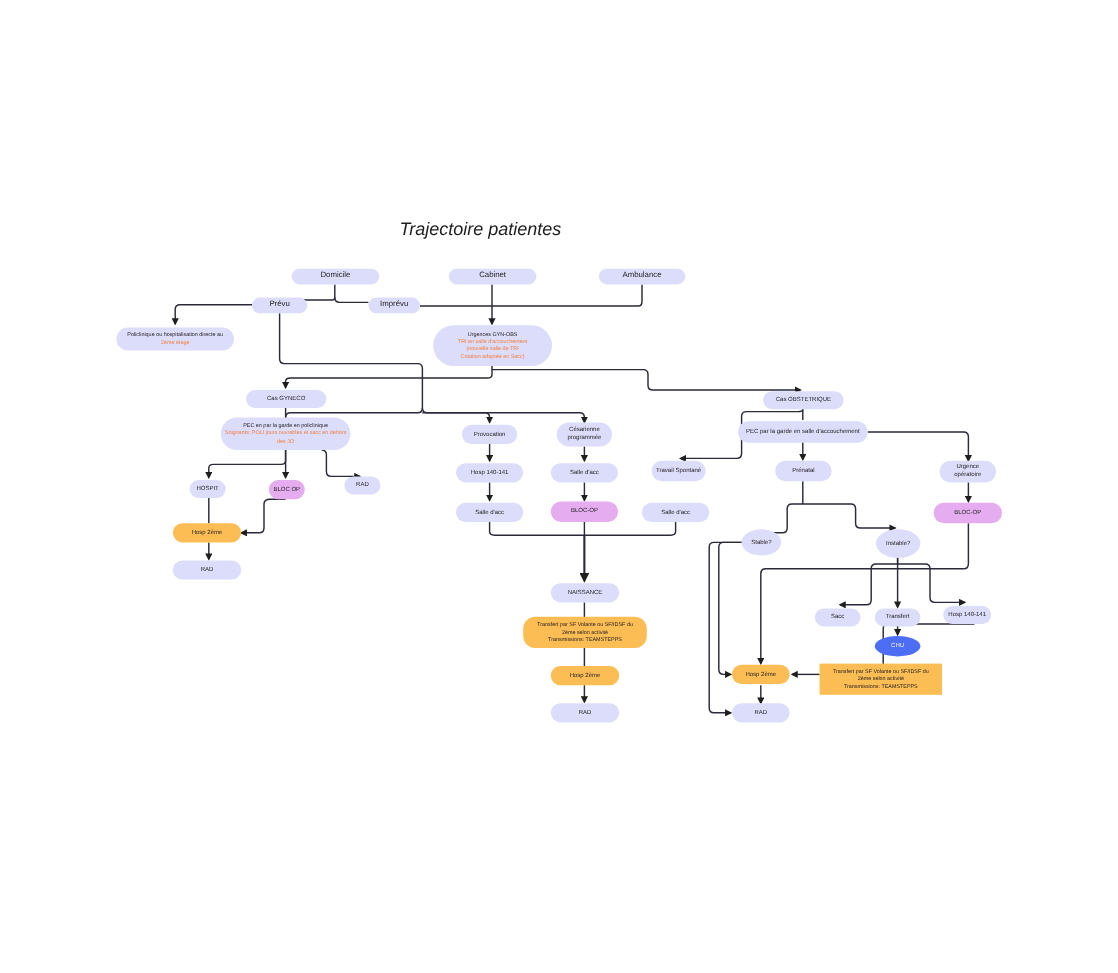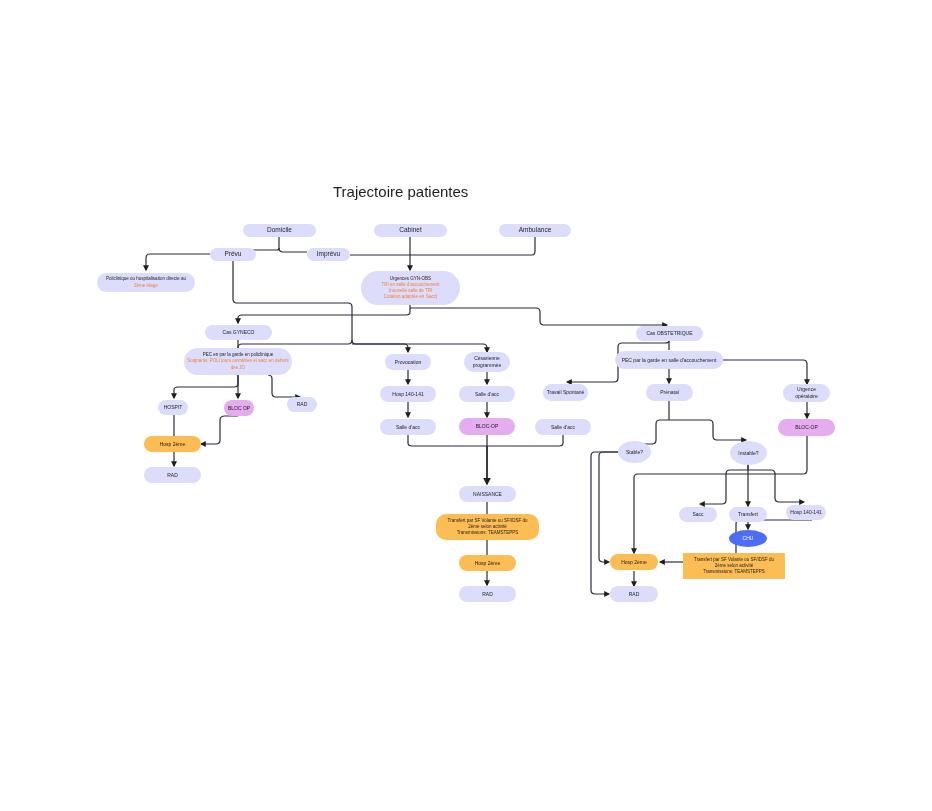--- a/index.html
+++ b/index.html
@@ -1,17 +1,17 @@
 <!DOCTYPE html>
 <html><head>
 <meta charset="utf-8">
 <style>
   html, body { margin:0; padding:0; background:#ffffff; }
   body { width:932px; height:811px; position:relative; overflow:hidden; font-family:"Liberation Sans", sans-serif; }
-  .title { position:absolute; left:333px; top:183px; font-size:15px; color:#1e1e1e; }
+  .title { position:absolute; left:333px; top:183px; font-size:15px; color:#1e1e1e;font-style:italic; }
   svg.edges { position:absolute; left:0; top:0; }
   .node { position:absolute; display:flex; align-items:center; justify-content:center; text-align:center;
           background:#dcdcfb; border-radius:10px; color:#1e1e1e; font-size:5px; line-height:1.35; box-sizing:border-box; padding:0 3px; }
   .node.big { font-size:6.5px; }
   .pill { border-radius:999px; }
   .orange { background:#fdbd55; }
   .purple { background:#e5acf0; }
   .blue { background:#4d6df5; color:#ffffff; }
   .sq { border-radius:0; }
   .hl { color:#f47f3a; }

